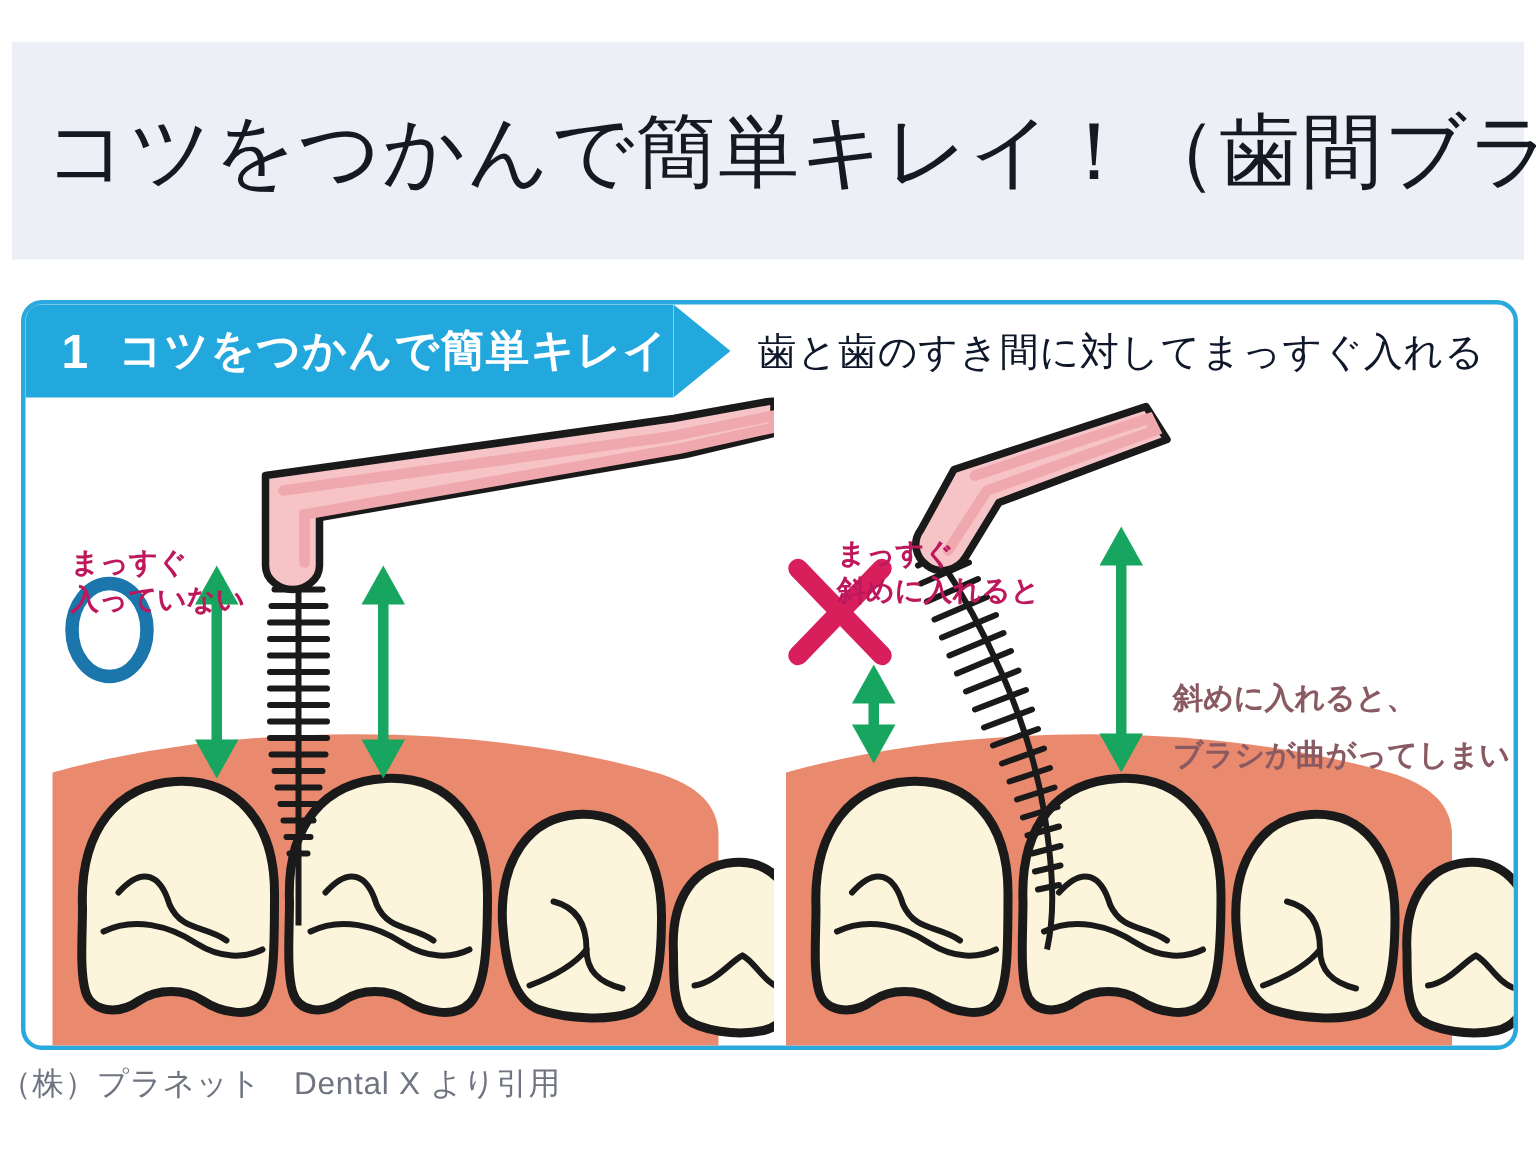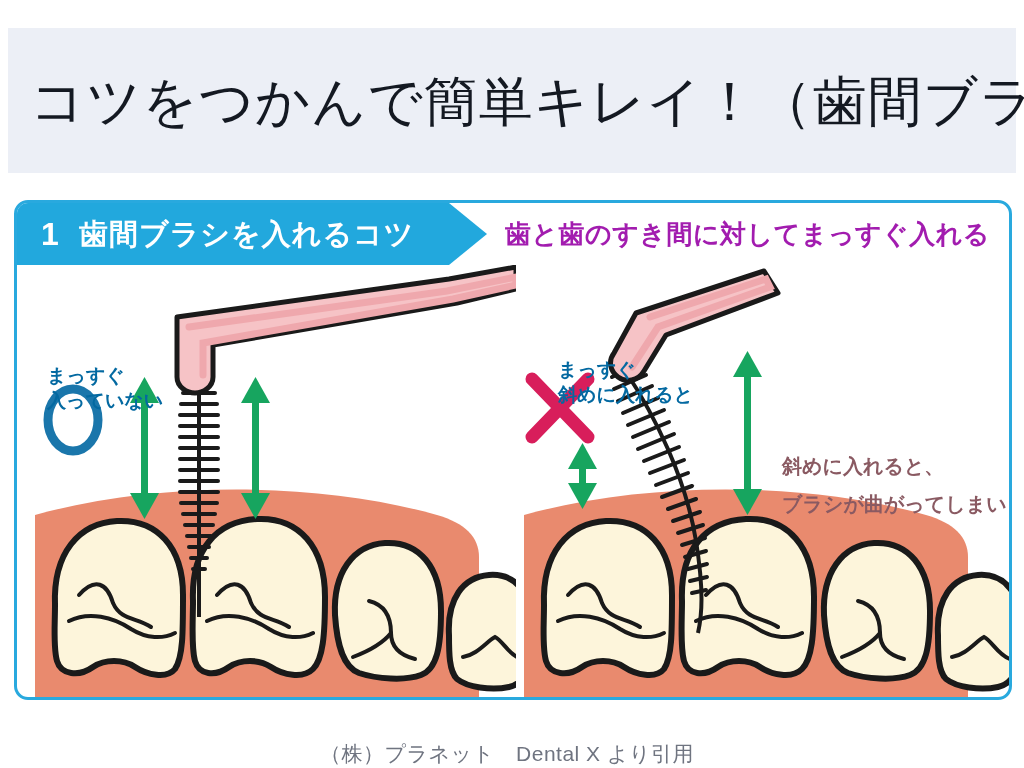--- a/index.html
+++ b/index.html
@@ -55,67 +55,67 @@
     position:absolute;left:24px;top:12px;
     font-size:32px;font-weight:bold;color:#ffffff;line-height:38px;
   }
   .strip-title{
     position:absolute;left:62px;top:12px;
     font-size:29px;font-weight:bold;color:#ffffff;line-height:38px;
     letter-spacing:1px;white-space:nowrap;
   }
   .strip-sub{
     position:absolute;left:488px;top:13px;
-    font-size:26px;font-weight:bold;color:#a21caf;line-height:36px;
+    font-size:26px;font-weight:normal;color:#0f172a;line-height:36px;
     letter-spacing:0.5px;white-space:nowrap;
   }
 
   
   .panel{position:absolute;top:62px;height:438px;}
   .panel-left{left:0;width:499px;}
   .panel-right{left:499px;width:499px;}
 
   .cap{
     position:absolute;
-    font-size:19px;font-weight:bold;color:#0369a1;
+    font-size:19px;font-weight:bold;color:#be185d;
     line-height:25px;white-space:nowrap;
   }
   .cap-left{left:30px;top:98px;}
   .cap-right{left:42px;top:92px;}
 
   .note{
     position:absolute;left:266px;top:182px;
     font-size:20px;color:#8a5a62;font-weight:bold;
     line-height:38px;white-space:nowrap;
   }
 
   .footer{
-    position:absolute;left:0;top:740px;width:1014px;
-    text-align:center;
+    position:absolute;left:0;top:708px;width:1014px;
+    text-align:left;
     font-size:21px;color:#6f7480;
     letter-spacing:0.5px;
   }
   svg{display:block;}
 </style>
 </head>
 <body>
 
 <div id="root">
 
   <div class="title-band">
     <div class="title-text">コツをつかんで簡単キレイ！（歯間ブラシ編）</div>
   </div>
 
   <div class="card">
 
     <div class="strip">
       <div class="strip-blue"></div>
       <div class="strip-arrow"></div>
       <div class="strip-num">1</div>
-      <div class="strip-title">歯間ブラシを入れるコツ</div>
+      <div class="strip-title">コツをつかんで簡単キレイ</div>
       <div class="strip-sub">歯と歯のすき間に対してまっすぐ入れる</div>
     </div>
 
     <div class="panel panel-left">
 
       <div class="cap cap-left">
         <div>まっすぐ</div>
         <div>入っていない</div>
       </div>
 

